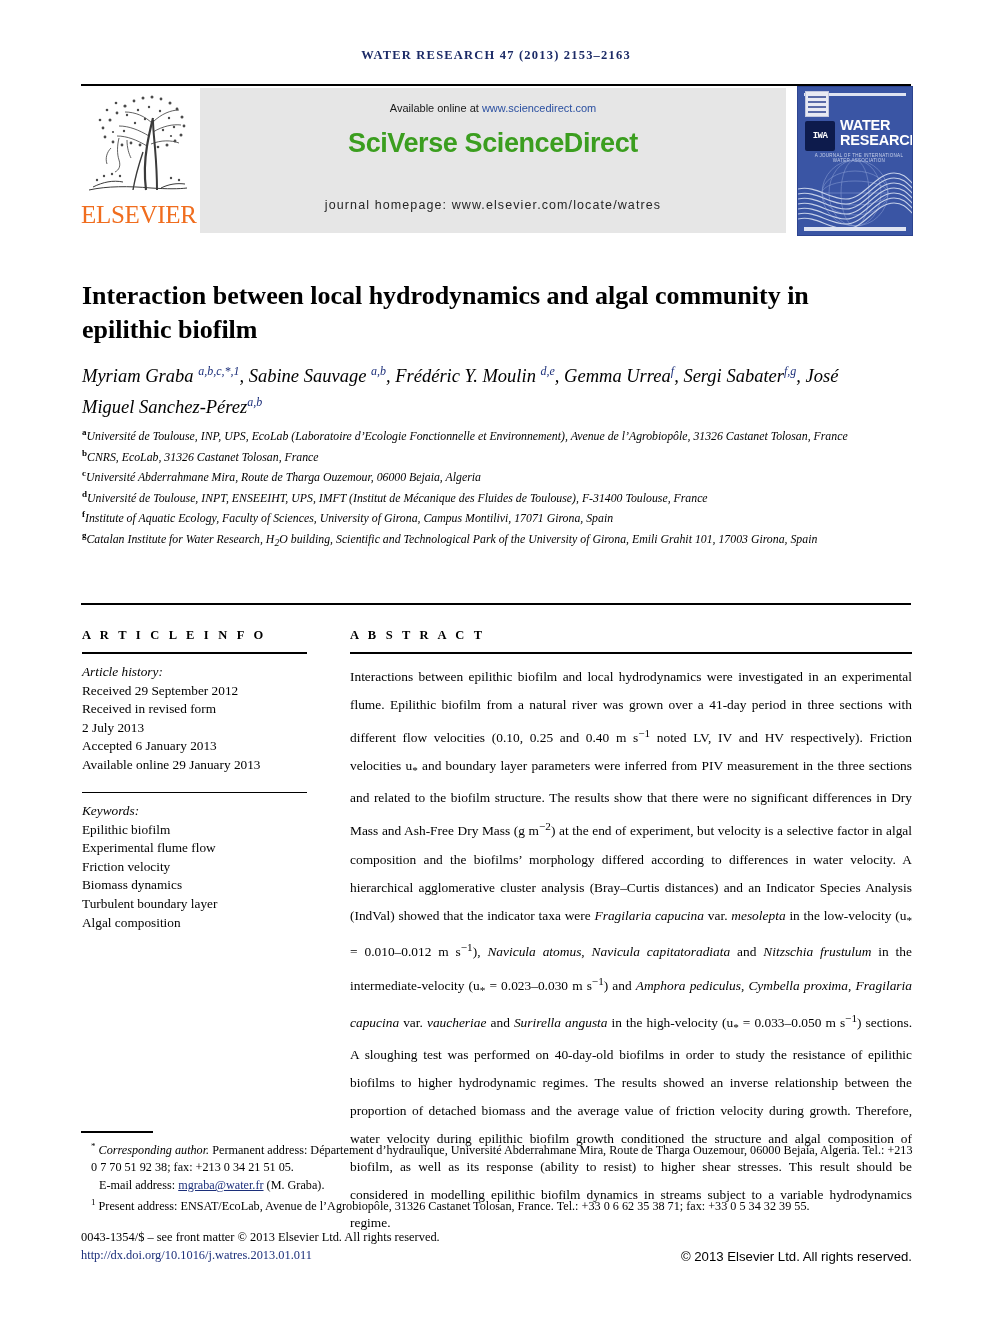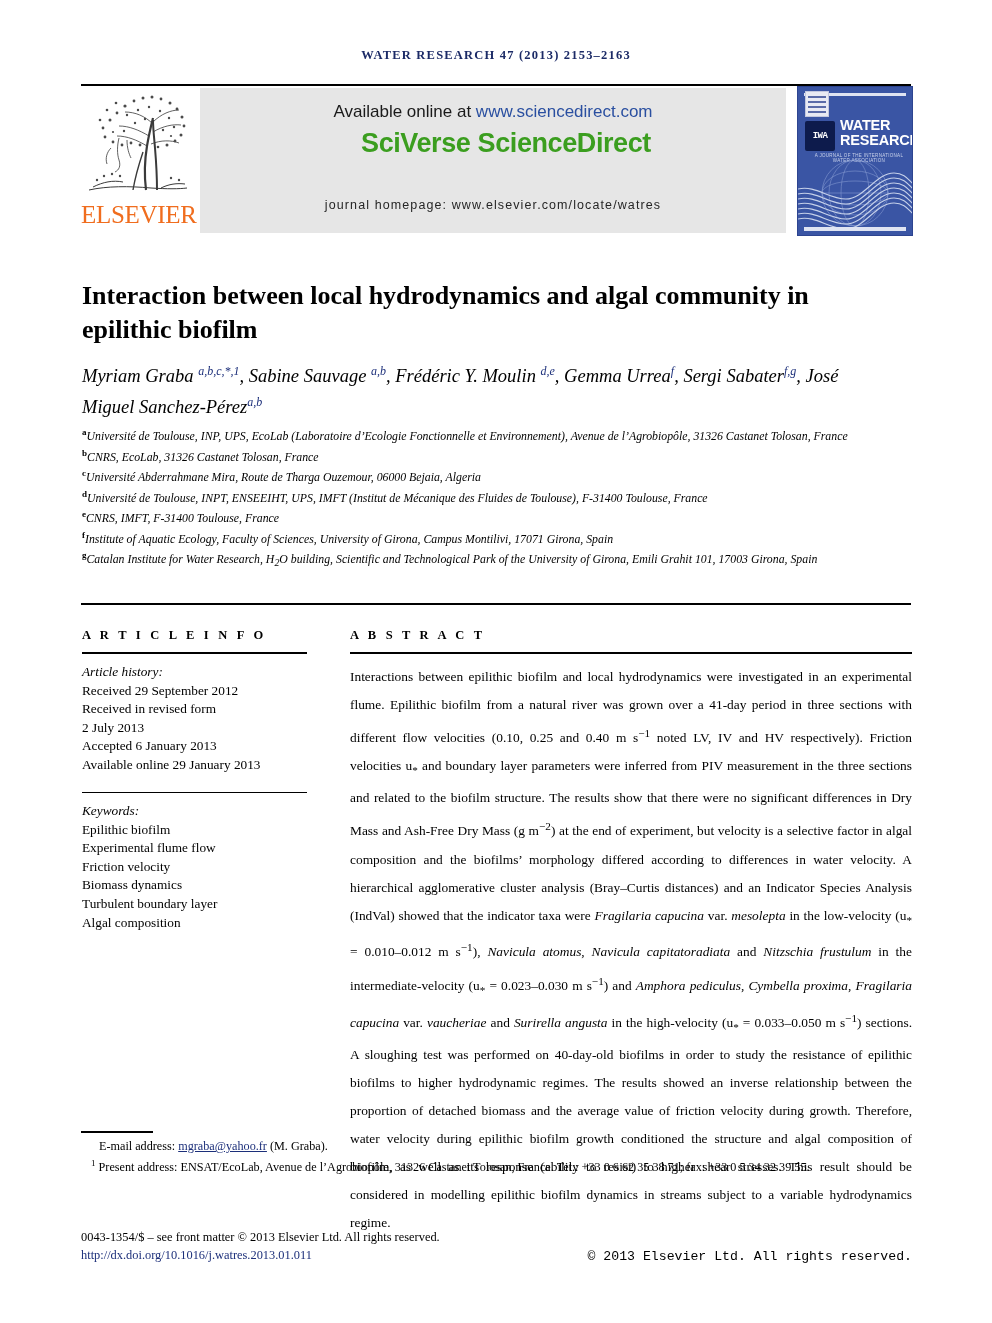--- a/index.html
+++ b/index.html
@@ -76,35 +76,34 @@
     left: 119px; top: 2px;
     width: 586px; height: 145px;
     background: #e6e6e6;
   }
   .sd-avail {
     position: absolute;
     left: 0; top: 14px;
     width: 586px;
     text-align: center;
     font-family: "Liberation Sans", sans-serif;
-    font-size: 17px;
+    font-size: 11px;
     color: #1a1a1a;
   }
   .sd-avail .link { color: #2a4fa0; }
   .sd-title {
     position: absolute;
     left: 0; top: 40px;
     width: 586px;
     text-align: center;
     font-family: "Liberation Sans", sans-serif;
     font-weight: bold;
     font-size: 27px;
     color: #3b9e1f;
     letter-spacing: -0.4px;
-    padding-left: 13px;
   }
   .sd-home {
     position: absolute;
     left: 0; top: 110px;
     width: 586px;
     text-align: center;
     font-family: "Liberation Sans", sans-serif;
     font-size: 12.5px;
     letter-spacing: 1.1px;
     color: #262626;
@@ -234,21 +233,21 @@
   }
   .abs-body {
     font-family: Liberation Serif, serif;
     font-size: 13.4px;
     line-height: 28px;
     text-align: justify;
     margin-top: 9px;
   }
   .abs-body i { font-style: italic; }
   .copyline {
-    font-family: Liberation Mono, monospace;
+    font-family: Liberation Sans, sans-serif;
     font-size: 13.2px;
     text-align: right;
     margin-top: 12px;
   }
 
   
   .fn-rule {
     position: absolute;
     left: 81px; top: 1131px;
     width: 72px; height: 1.5px;
@@ -420,21 +419,20 @@
 
   <h1 class="art-title">Interaction between local hydrodynamics and algal community in epilithic biofilm</h1>
 
   <div class="authors">Myriam Graba <sup>a,b,c,*,1</sup>, Sabine Sauvage <sup>a,b</sup>, Frédéric Y. Moulin <sup>d,e</sup>, Gemma Urrea<sup>f</sup>, Sergi Sabater<sup>f,g</sup>, José Miguel Sanchez-Pérez<sup>a,b</sup></div>
 
   <div class="affils">
       <span class="ln"><sup>a</sup>Université de Toulouse, INP, UPS, EcoLab (Laboratoire d’Ecologie Fonctionnelle et Environnement), Avenue de l’Agrobiopôle, 31326 Castanet Tolosan, France</span>
       <span class="ln"><sup>b</sup>CNRS, EcoLab, 31326 Castanet Tolosan, France</span>
       <span class="ln"><sup>c</sup>Université Abderrahmane Mira, Route de Tharga Ouzemour, 06000 Bejaia, Algeria</span>
       <span class="ln"><sup>d</sup>Université de Toulouse, INPT, ENSEEIHT, UPS, IMFT (Institut de Mécanique des Fluides de Toulouse), F-31400 Toulouse, France</span>
-      <span class="ln"><sup>e</sup>CNRS, IMFT, F-31400 Toulouse, France</span>
       <span class="ln"><sup>f</sup>Institute of Aquatic Ecology, Faculty of Sciences, University of Girona, Campus Montilivi, 17071 Girona, Spain</span>
       <span class="ln"><sup>g</sup>Catalan Institute for Water Research, H<sub>2</sub>O building, Scientific and Technological Park of the University of Girona, Emili Grahit 101, 17003 Girona, Spain</span>
     </div>
 
   <div class="rule-mid"></div>
 
   <div class="col-info">
     <div class="sec-head">A R T I C L E   I N F O</div>
     <div class="hr-thin"></div>
     <div class="info-block">
@@ -463,23 +461,24 @@
 
   <div class="col-abs">
     <div class="sec-head">A B S T R A C T</div>
     <div class="hr-thin"></div>
     <div class="abs-body">Interactions between epilithic biofilm and local hydrodynamics were investigated in an experimental flume. Epilithic biofilm from a natural river was grown over a 41-day period in three sections with different flow velocities (0.10, 0.25 and 0.40 m s<sup>−1</sup> noted LV, IV and HV respectively). Friction velocities u<sub>*</sub> and boundary layer parameters were inferred from PIV measurement in the three sections and related to the biofilm structure. The results show that there were no significant differences in Dry Mass and Ash-Free Dry Mass (g m<sup>−2</sup>) at the end of experiment, but velocity is a selective factor in algal composition and the biofilms’ morphology differed according to differences in water velocity. A hierarchical agglomerative cluster analysis (Bray–Curtis distances) and an Indicator Species Analysis (IndVal) showed that the indicator taxa were <i>Fragilaria capucina</i> var. <i>mesolepta</i> in the low-velocity (u<sub>*</sub> = 0.010–0.012 m s<sup>−1</sup>), <i>Navicula atomus</i>, <i>Navicula capitatoradiata</i> and <i>Nitzschia frustulum</i> in the intermediate-velocity (u<sub>*</sub> = 0.023–0.030 m s<sup>−1</sup>) and <i>Amphora pediculus</i>, <i>Cymbella proxima</i>, <i>Fragilaria capucina</i> var. <i>vaucheriae</i> and <i>Surirella angusta</i> in the high-velocity (u<sub>*</sub> = 0.033–0.050 m s<sup>−1</sup>) sections. A sloughing test was performed on 40-day-old biofilms in order to study the resistance of epilithic biofilms to higher hydrodynamic regimes. The results showed an inverse relationship between the proportion of detached biomass and the average value of friction velocity during growth. Therefore, water velocity during epilithic biofilm growth conditioned the structure and algal composition of biofilm, as well as its response (ability to resist) to higher shear stresses. This result should be considered in modelling epilithic biofilm dynamics in streams subject to a variable hydrodynamics regime.</div>
     <div class="copyline">© 2013 Elsevier Ltd. All rights reserved.</div>
   </div>
 
   <div class="fn-rule"></div>
   <div class="footnotes">
+    <span class="fnline ind"><sup>*</sup> <i>Corresponding author.</i> Permanent address: Département d’hydraulique, Université Abderrahmane Mira, Route de Tharga Ouzemour, 06000 Bejaia, Algeria. Tel.: +213 0 7 70 51 92 38; fax: +213 0 34 21 51 05.</span>
     <span class="fnline ind2">
       <span>E-mail address:</span>
-      <span class="link-blue" style="text-decoration:underline">mgraba@yahoo.fr</span>
+      <span class="link-blue" style="text-decoration:underline">mgraba@water.fr</span>
       <span>(M. Graba).</span>
     </span>
     <span class="fnline ind"><sup>1</sup> Present address: ENSAT/EcoLab, Avenue de l’Agrobiopôle, 31326 Castanet Tolosan, France. Tel.: +33 0 6 62 35 38 71; fax: +33 0 5 34 32 39 55.</span>
   </div>
 
   <div class="footer-block">
     <div>0043-1354/$ – see front matter © 2013 Elsevier Ltd. All rights reserved.</div>
     <div class="doi">http://dx.doi.org/10.1016/j.watres.2013.01.011</div>
   </div>
 

